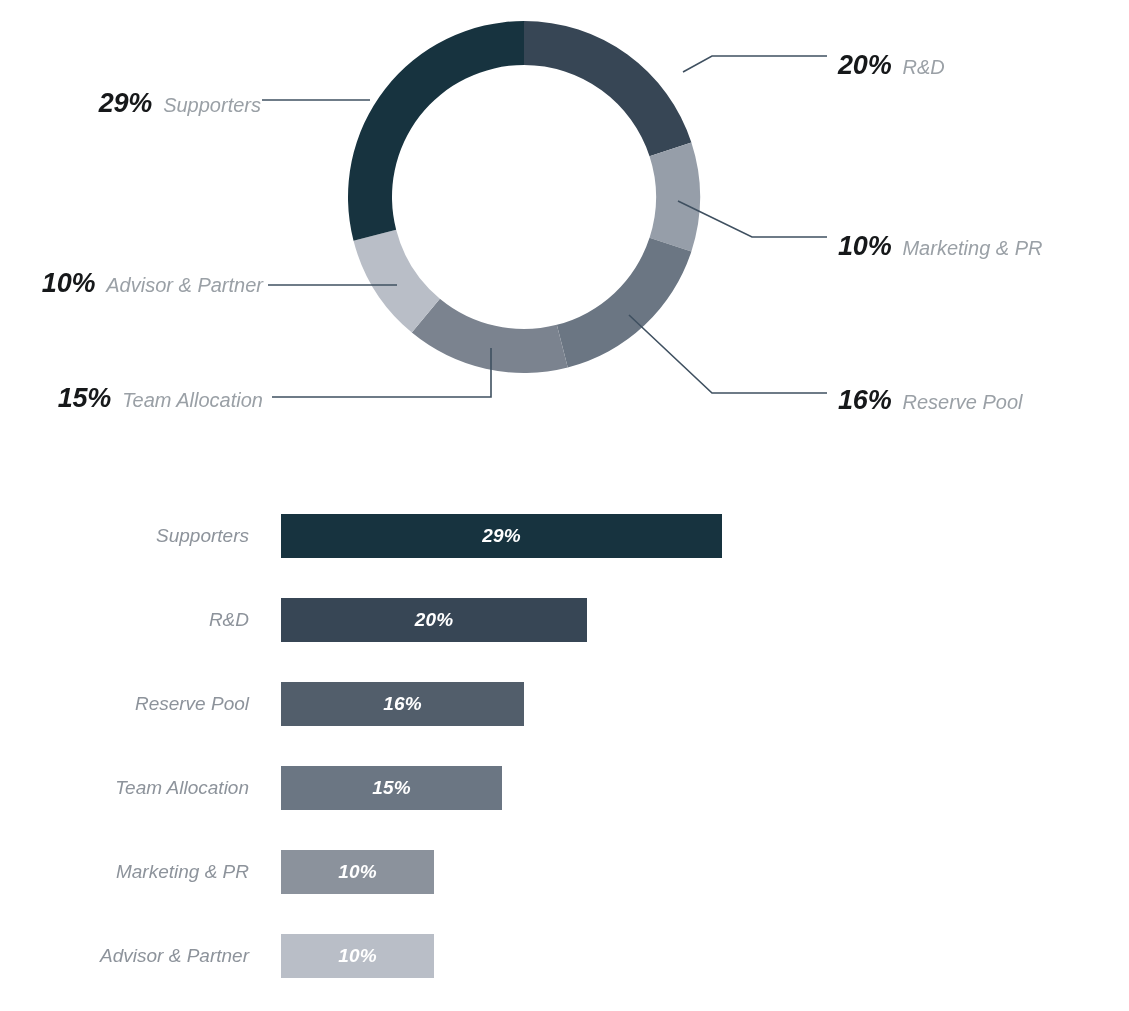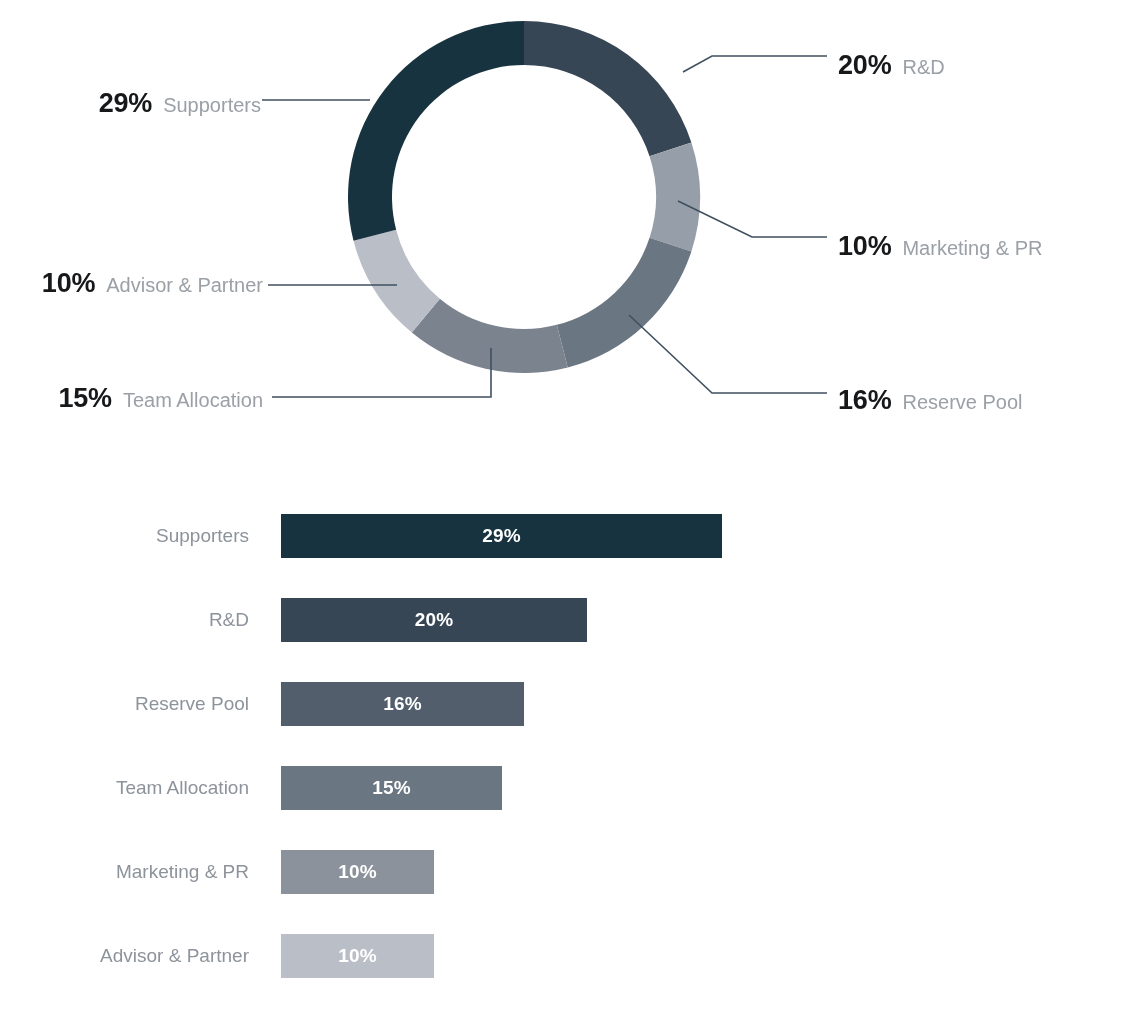--- a/index.html
+++ b/index.html
@@ -11,20 +11,21 @@
     width: 1129px;
     height: 1011px;
     position: relative;
     font-family: "Liberation Sans", sans-serif;
     overflow: hidden;
   }
 
   #chart-root {
     position: absolute;
     inset: 0;
+    font-style: italic;
   }
 
   
   #donut-section {
     position: absolute;
     left: 0;
     top: 0;
     width: 1129px;
     height: 460px;
   }

